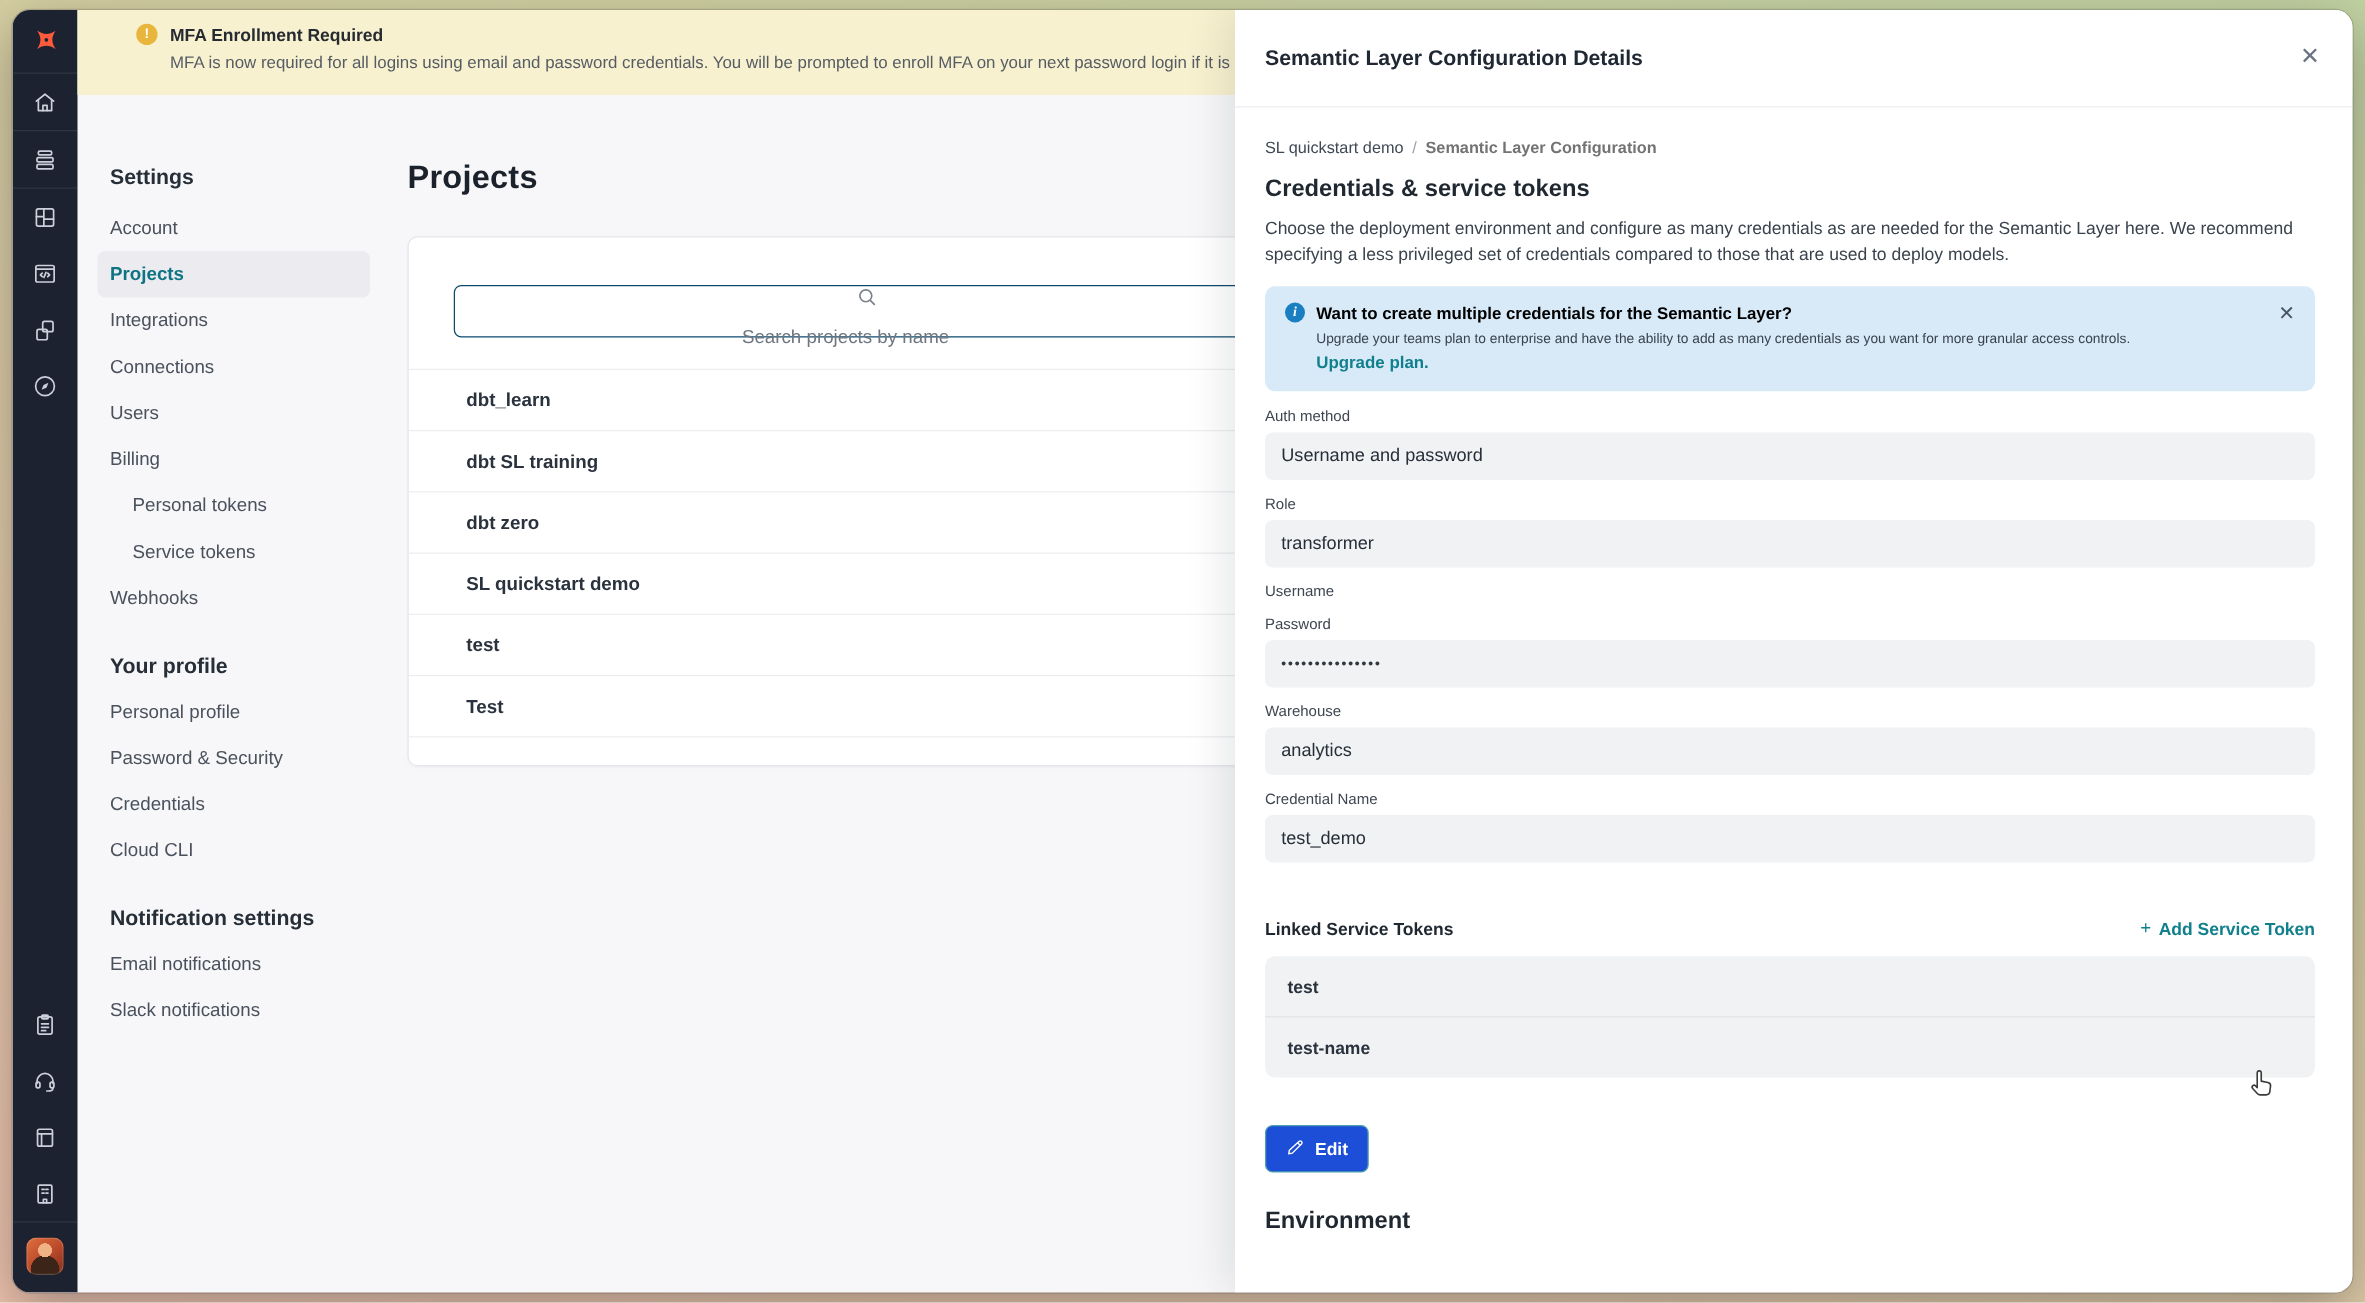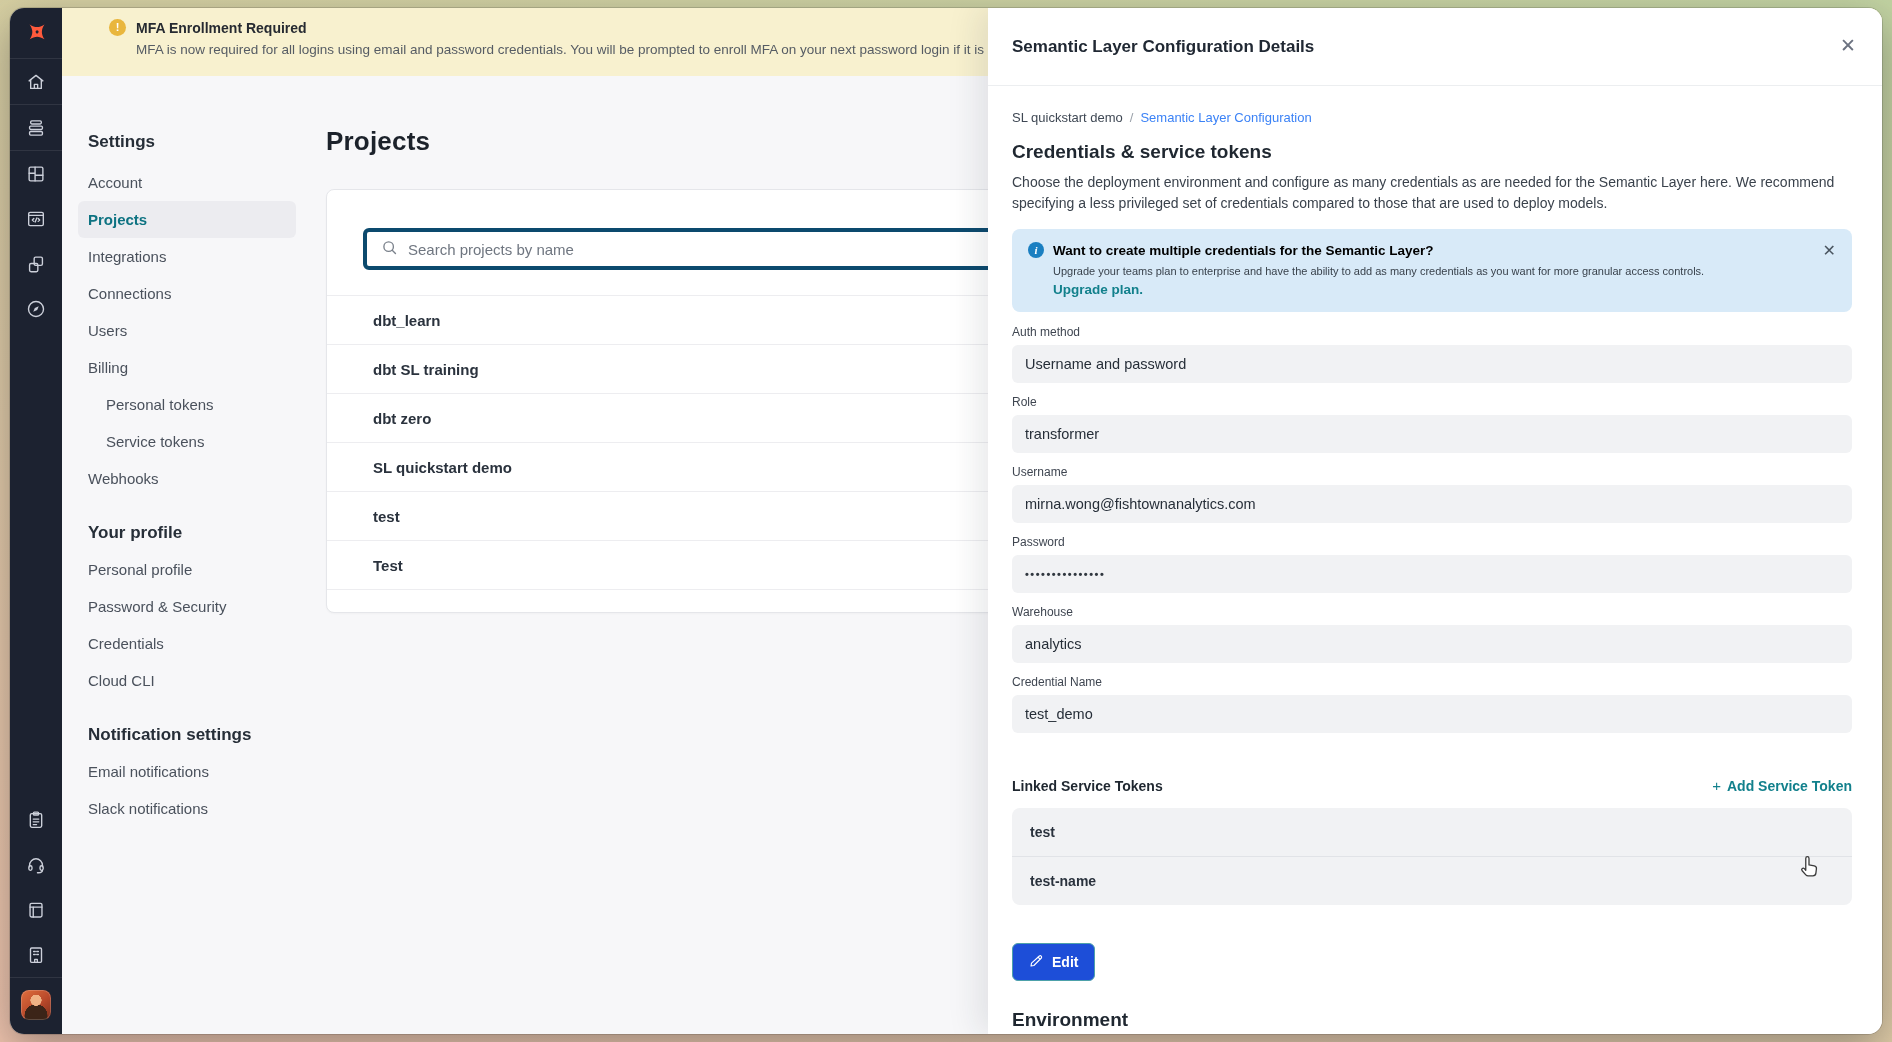--- a/index.html
+++ b/index.html
@@ -60,22 +60,22 @@
   .chev { margin-right:14px; display:inline-flex; }
   
   .projects-main { flex:1; padding:50px 0 0 8px; min-width:0; }
   .projects-title { font-size:26px; font-weight:bold; color:#1c222b; letter-spacing:.2px; }
   .projects-card {
     margin-top:32px; width:770px; height:424px; background:#fff;
     border:1px solid #e5e6ea; border-radius:8px; box-shadow:0 1px 2px rgba(0,0,0,.03);
     overflow:hidden;
   }
   .search-box {
-    margin:38px 0 0 36px; width:660px; height:42px; border:4px solid #0c4a6e;
-    border-radius:6px; background:#fff; display:flex; align-items:center; padding:0 14px; gap:10px;
+    margin:38px 0 0 36px; width:660px; height:42px; border:1px solid #0c4a6e;
+    border-radius:6px; background:#fff; display:flex; align-items:center; padding:0 14px; gap:10px;flex-direction:column;
   }
   .search-box input { border:none; outline:none; flex:1; font-size:15px; color:#2a323d;
     font-family:inherit; background:transparent; }
   .search-box input::placeholder { color:#6f7680; }
   .proj-list { margin-top:25px; }
   .proj-row {
     height:49px; border-top:1px solid #ededf0; display:flex; align-items:center;
     padding-left:46px; font-size:15px; font-weight:bold; color:#2a323d; cursor:pointer;
   }
   .proj-end { border-top:1px solid #ededf0; height:1px; }
@@ -89,21 +89,21 @@
     display:flex; align-items:center; padding:0 28px 0 24px; position:relative;
   }
   .panel-title { font-size:17px; font-weight:bold; color:#202833; }
   .panel-close {
     position:absolute; right:26px; top:28px; font-size:19px; color:#6b7280;
     cursor:pointer; line-height:1;
   }
   .panel-body { flex:1; padding:24px 30px 0 24px; overflow:hidden; position:relative; }
   .breadcrumb { font-size:13px; color:#3f4854; display:flex; align-items:center; }
   .bc-sep { color:#9aa1aa; margin:0 7px; }
-  .bc-current { font-weight:normal; color:#3b82f6; }
+  .bc-current { font-weight:bold; color:#737373; }
   .sec-heading { font-size:19px; font-weight:bold; color:#1f2730; margin-top:16px; }
   .sec-desc { font-size:14px; color:#3a424c; line-height:1.5; margin-top:9px; max-width:852px; }
   .info-banner {
     margin-top:15px; background:#d8eaf8; border-radius:8px; padding:13px 16px 14px; position:relative;
   }
   .info-title-row { display:flex; align-items:center; gap:9px; }
   .info-icon {
     width:16px; height:16px; border-radius:50%; background:#1a7fc1; color:#fff;
     font-size:11px; font-weight:bold; font-family:"Liberation Serif",serif; font-style:italic;
     display:grid; place-items:center; line-height:1;
@@ -357,21 +357,20 @@
         <div class="info-body">Upgrade your teams plan to enterprise and have the ability to add as many credentials as you want for more granular access controls.</div>
         <a class="info-link">Upgrade plan.</a>
       </div>
 
       <div class="form">
         <div class="f-label">Auth method</div>
         <div class="f-input">Username and password</div>
         <div class="f-label">Role</div>
         <div class="f-input">transformer</div>
         <div class="f-label">Username</div>
-        <div class="f-input">mirna.wong@fishtownanalytics.com</div>
         <div class="f-label">Password</div>
         <div class="f-input masked">•••••••••••••••</div>
         <div class="f-label">Warehouse</div>
         <div class="f-input">analytics</div>
         <div class="f-label">Credential Name</div>
         <div class="f-input">test_demo</div>
       </div>
 
       <div class="tokens-header">
         <span class="tokens-heading">Linked Service Tokens</span>

